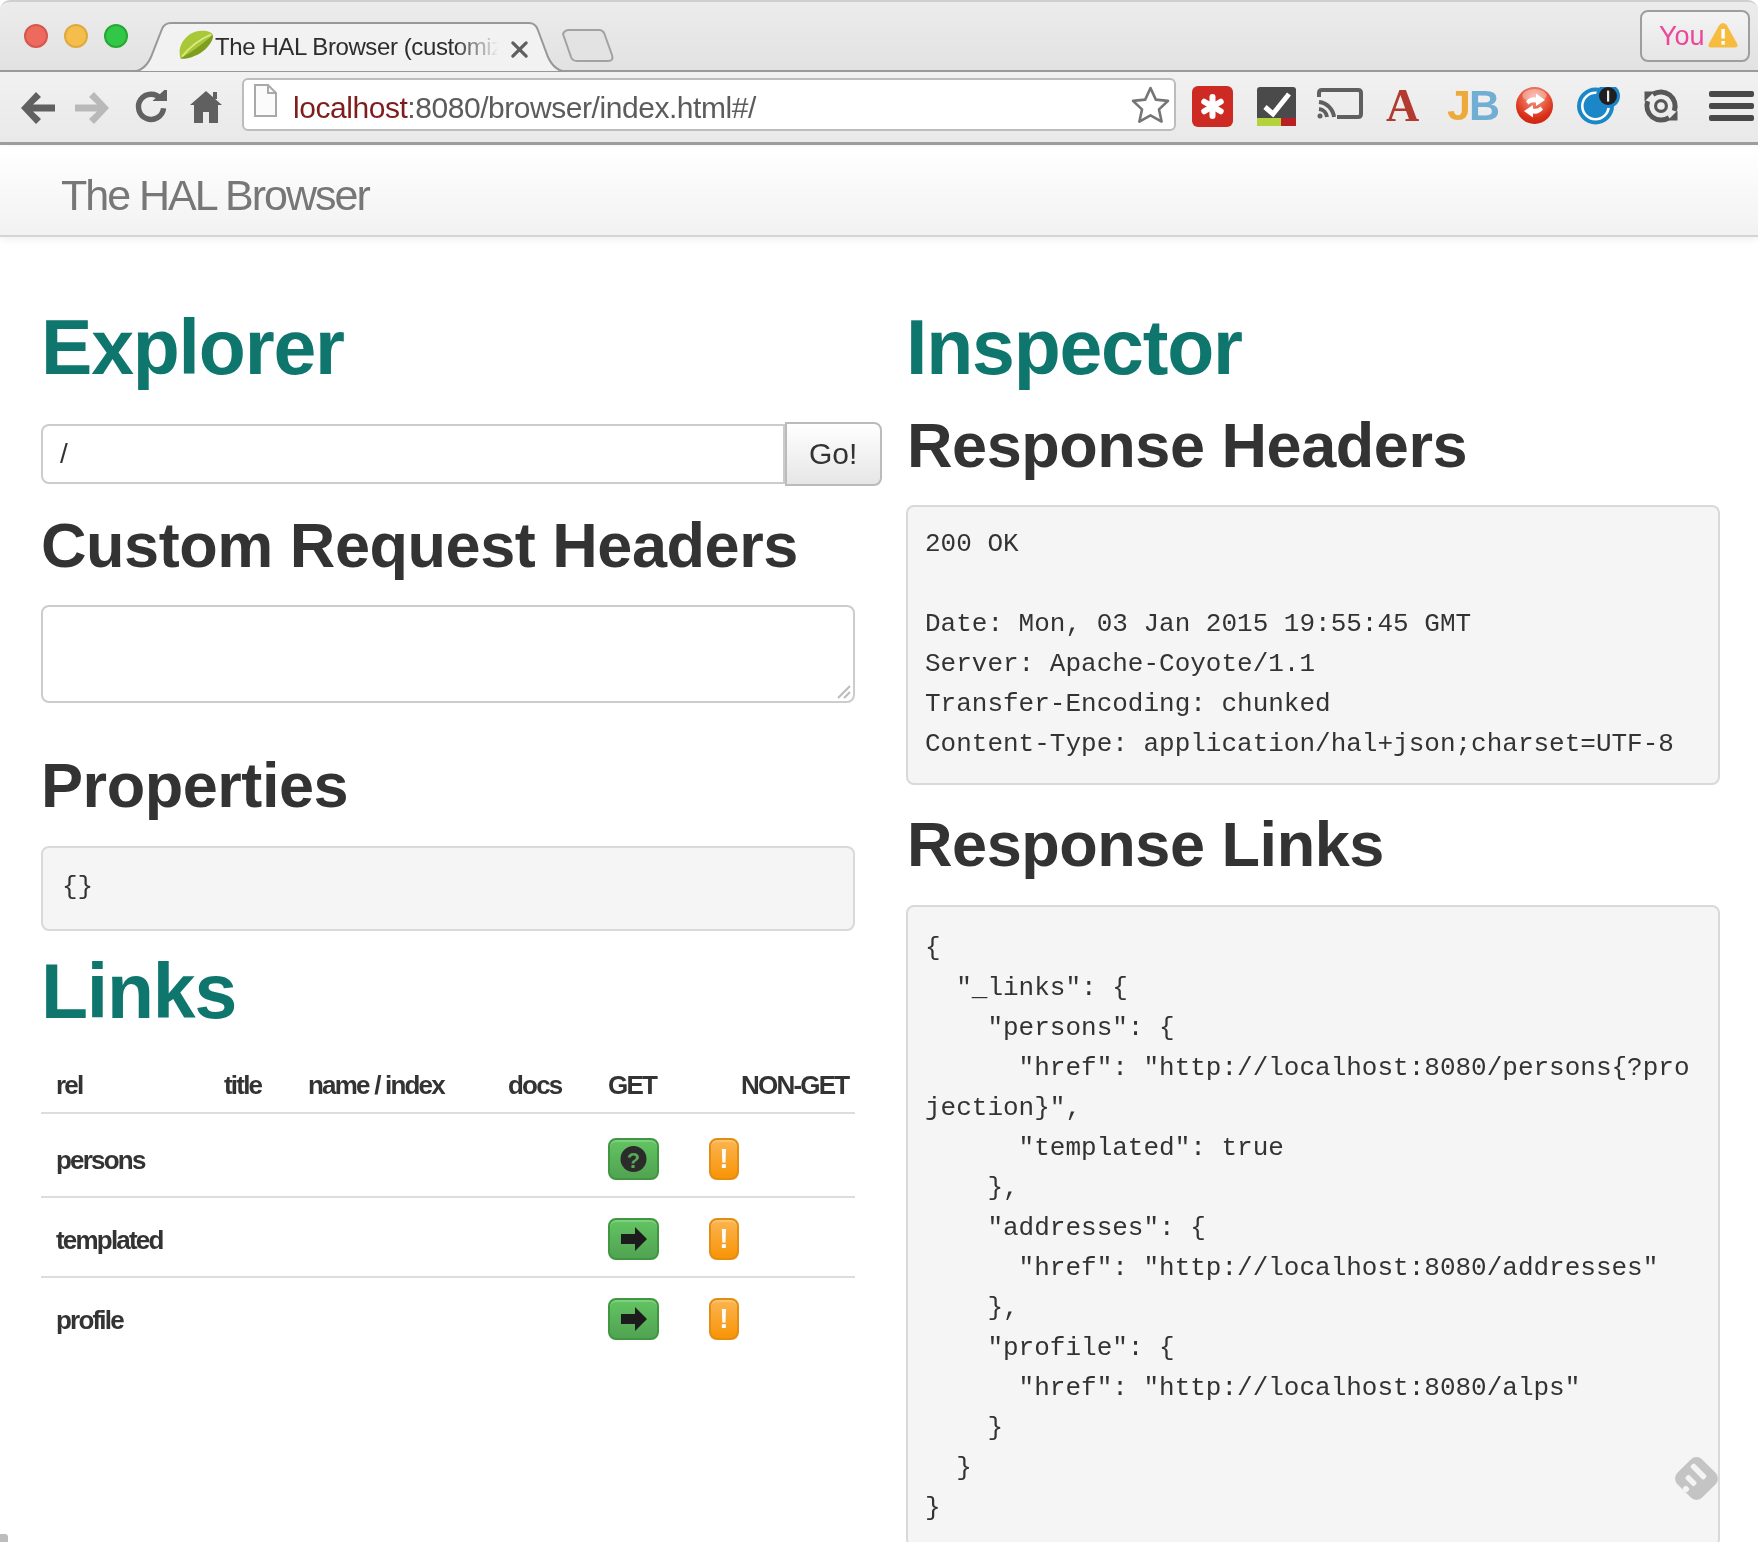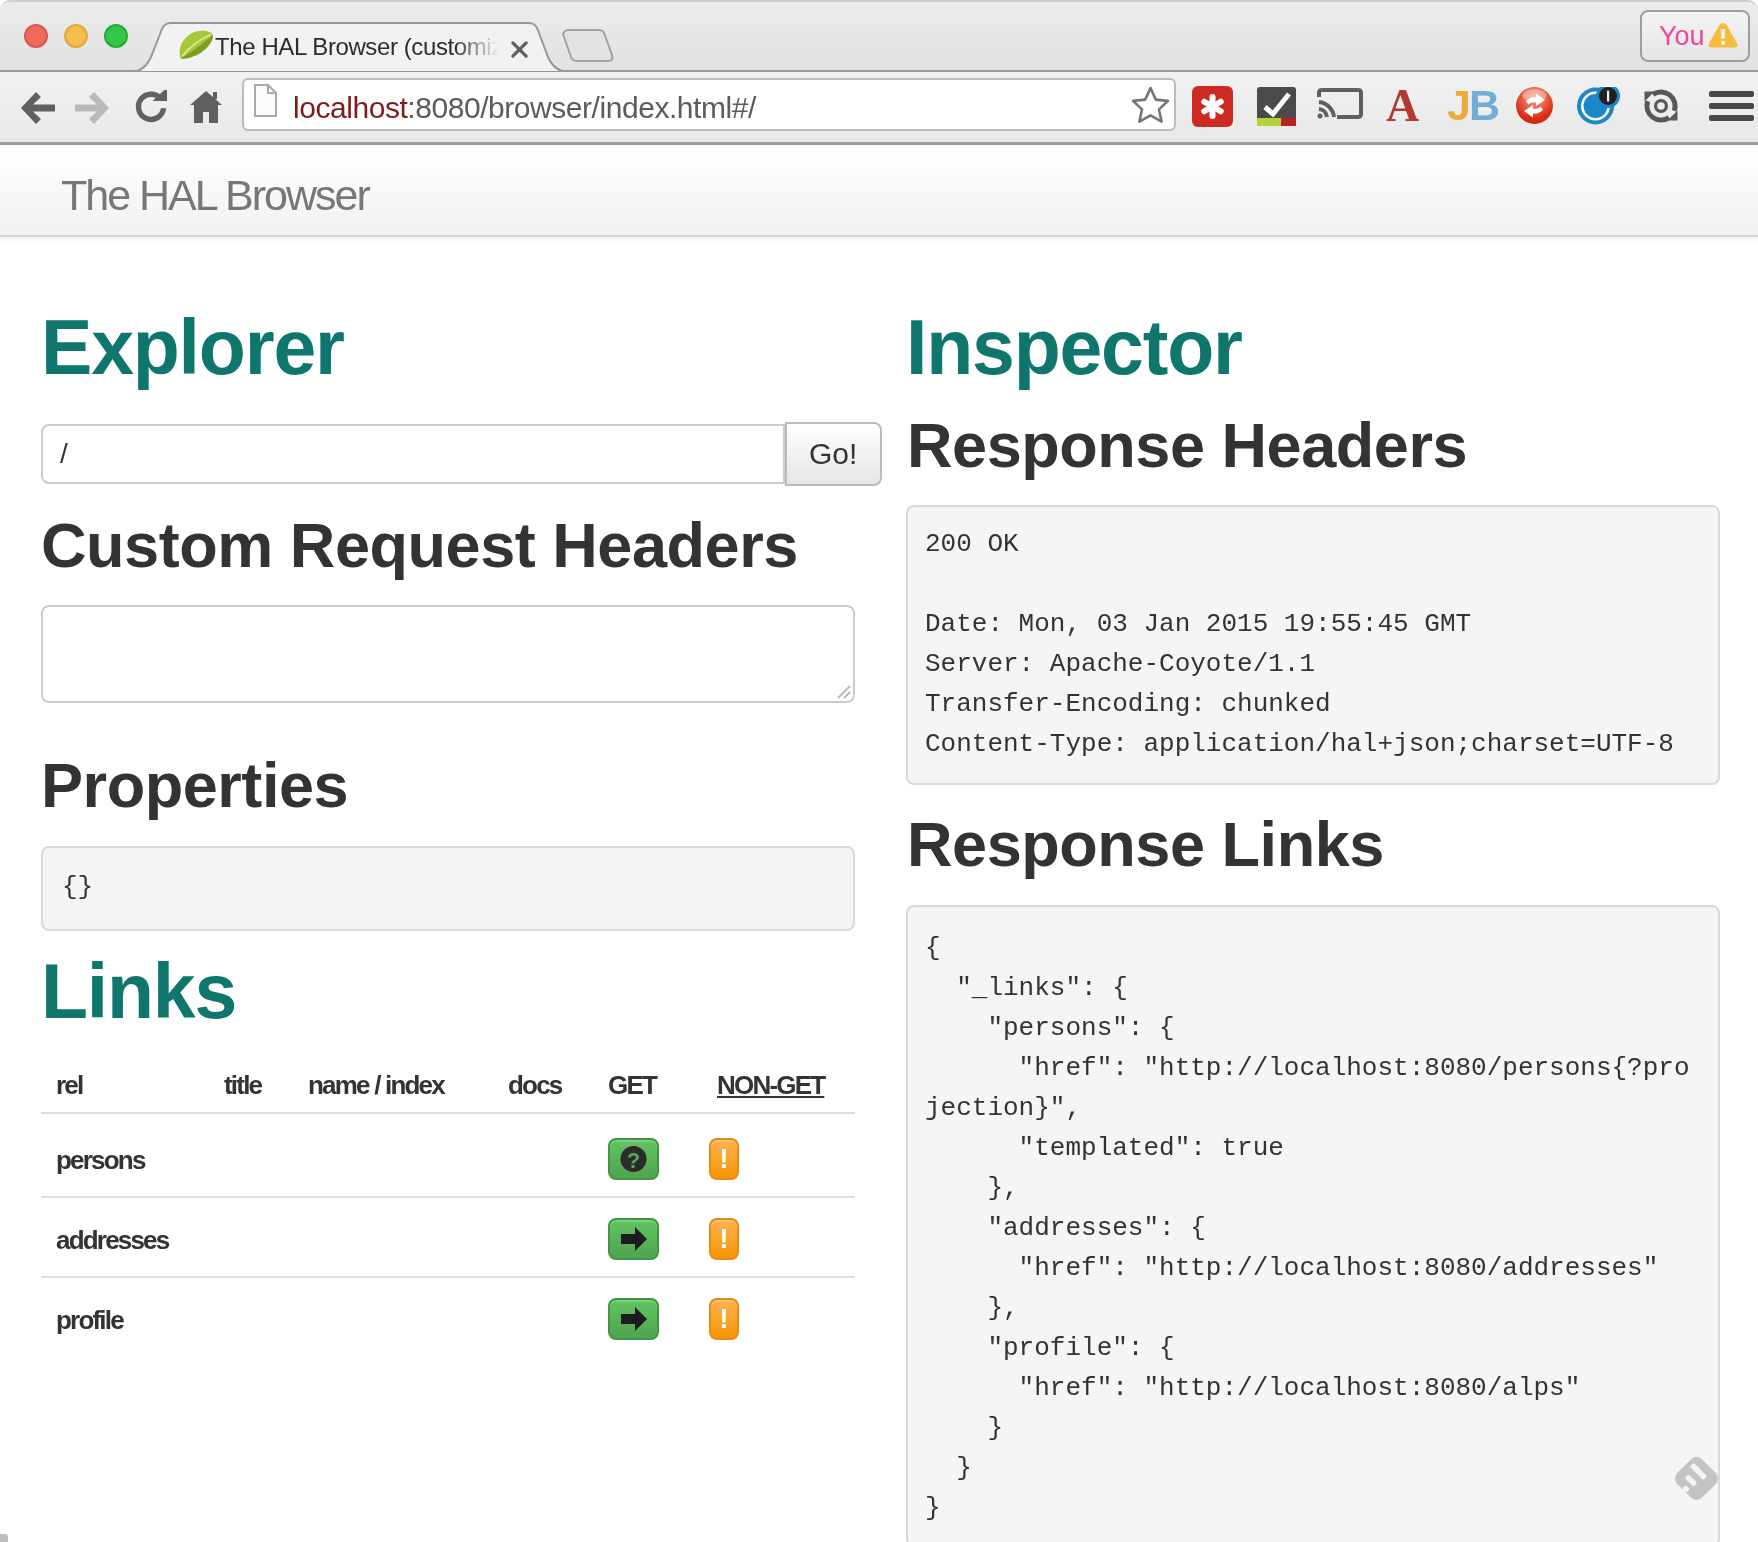--- a/index.html
+++ b/index.html
@@ -190,25 +190,25 @@
   <div class="prebox" style="left:41px; top:846px; width:814px; height:85px;"></div>
   <div class="mono" style="left:62px; top:867px;">{}</div>
 
   <div class="h1" style="left:41px; top:951px;">Links</div>
 
   <div class="tcell" style="left:56px; top:1070px;">rel</div>
   <div class="tcell" style="left:224px; top:1070px;">title</div>
   <div class="tcell" style="left:308px; top:1070px;">name / index</div>
   <div class="tcell" style="left:508px; top:1070px;">docs</div>
   <div class="tcell" style="left:608px; top:1070px;">GET</div>
-  <div class="tcell" style="left:717px; top:1070px;text-decoration:underline;">NON-GET</div>
+  <div class="tcell" style="left:741px; top:1070px;">NON-GET</div>
   <div class="tline" style="top:1112px;"></div>
   <div class="tcell" style="left:56px; top:1145px;">persons</div>
   <div class="tline" style="top:1196px;"></div>
-  <div class="tcell" style="left:56px; top:1225px;">addresses</div>
+  <div class="tcell" style="left:56px; top:1225px;">templated</div>
   <div class="tline" style="top:1276px;"></div>
   <div class="tcell" style="left:56px; top:1305px;">profile</div>
 
   <div class="btn-green" style="left:608px; top:1138px;"></div>
   <svg class="abs" style="left:608px; top:1138px;" width="51" height="42" viewBox="0 0 51 42">
     <circle cx="25.5" cy="21" r="13" fill="#2b2b2b"></circle>
     <text x="25.5" y="30" font-family="Liberation Sans" font-size="22" font-weight="bold" fill="#57a957" text-anchor="middle">?</text>
   </svg>
   <div class="btn-orange" style="left:709px; top:1138px;"></div>
   <div class="abs" style="left:709px; top:1138px; width:30px; height:42px; font-size:28px; font-weight:bold; color:#fff; text-align:center; line-height:42px;">!</div>

